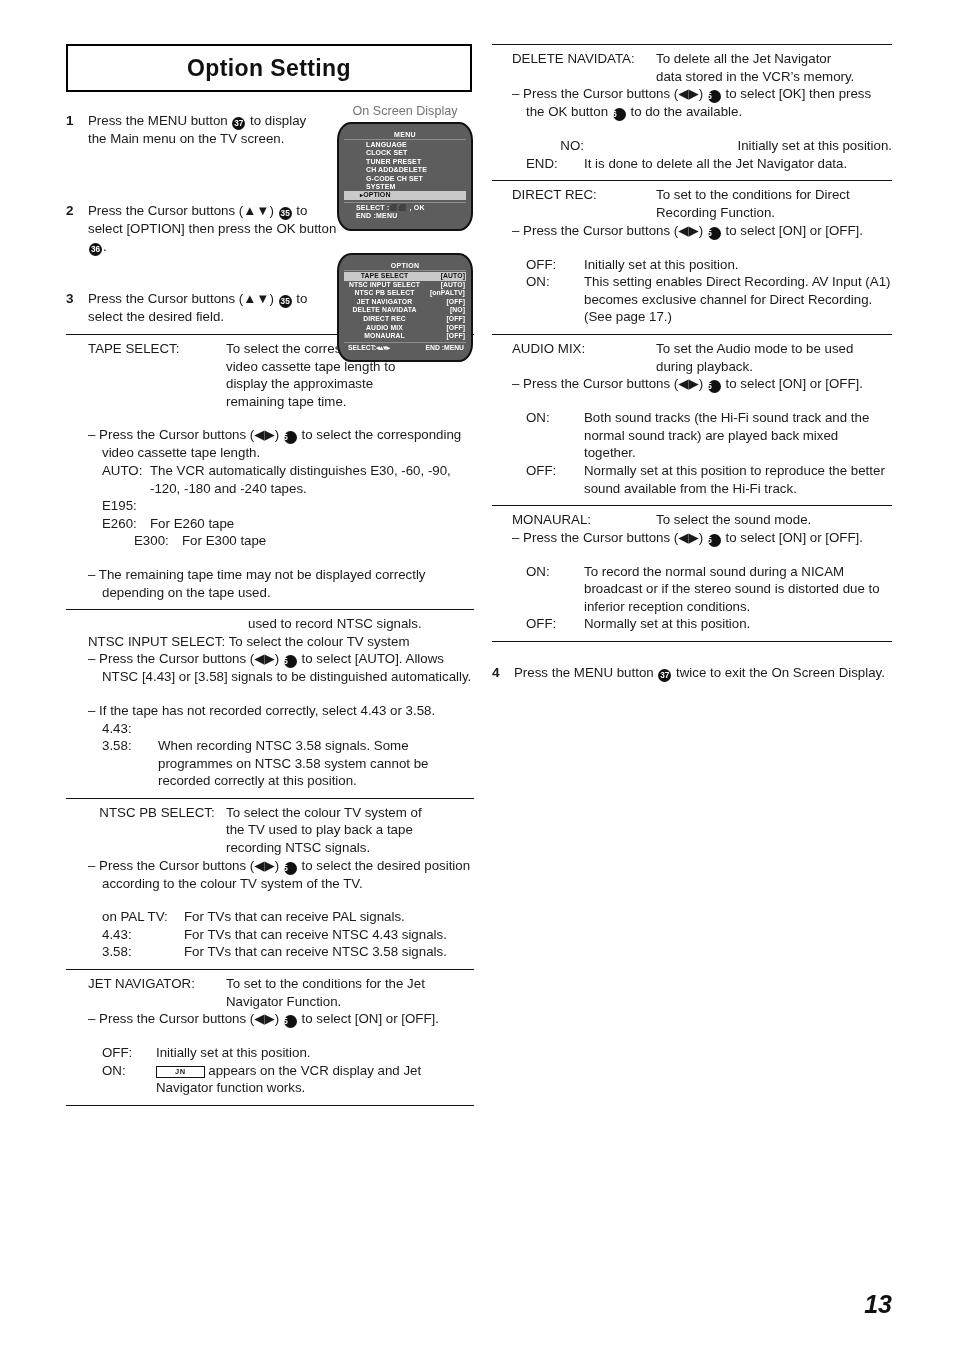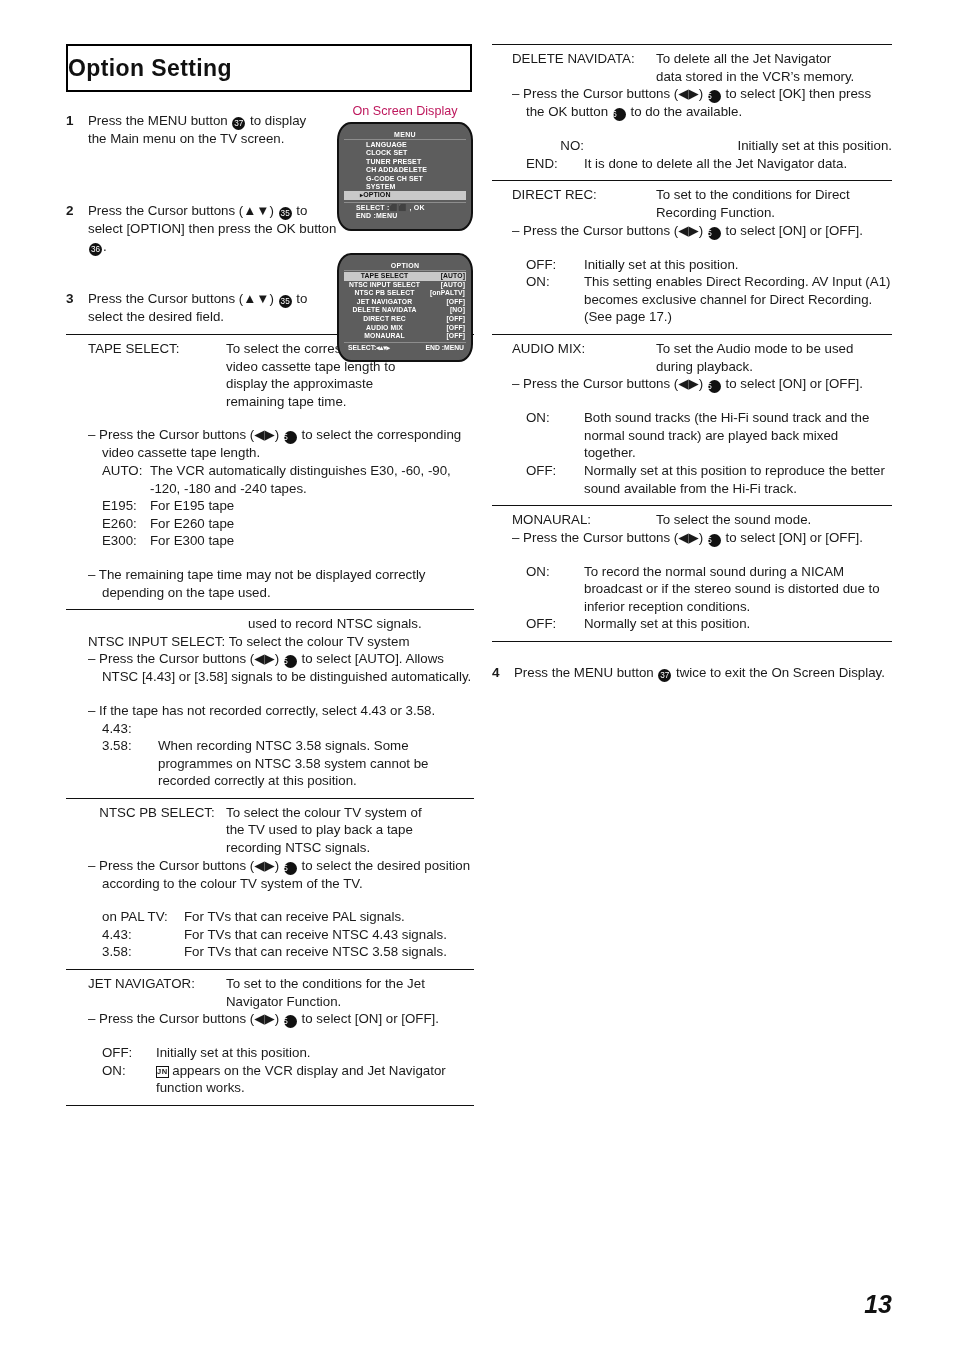--- a/index.html
+++ b/index.html
@@ -19,21 +19,21 @@
     width: 954px; height: 1349px;
     padding: 0;
   }
 
   
   .title-box {
     position: absolute;
     left: 66px; top: 44px;
     width: 406px; height: 48px;
     border: 2px solid #000;
-    display: flex; align-items: center; justify-content: flex-start;
+    display: flex; align-items: center; justify-content: center;
   }
   .title-box .title-text {
     font-size: 23px;
     font-weight: bold;
     letter-spacing: 0.4px;
     color: #111;
   }
 
   
   .col-left {
@@ -75,37 +75,37 @@
 
   
   .badge {
     display: inline-block;
     width: 13px; height: 13px;
     line-height: 13px;
     border-radius: 50%;
     background: #111;
     color: #fff;
     font-size: 8.2px;
-    font-weight: normal;
+    font-weight: bold;
     text-align: center;
     vertical-align: -1px;
     margin: 0 1px;
     font-family: "Liberation Sans", sans-serif;
   }
 
   
   .osd-wrap {
     position: absolute;
     left: 269px; top: 0;
     width: 140px;
     text-align: center;
   }
   .osd-caption {
     font-size: 12.6px;
-    color: #be185d;
+    color: #737373;
     margin-bottom: 4px;
     white-space: nowrap;
   }
   .tv {
     width: 136px;
     background: #5d5d5d;
     border: 2px solid #111;
     border-radius: 14px / 18px;
     padding: 4px 3px 7px 3px;
     position: relative;
@@ -201,21 +201,21 @@
   .two { display: flex; font-size: 13.3px; line-height: 17.6px; }
   .two .lbl { flex: 0 0 auto; }
   .two .txt { flex: 1; }
 
   .jn-icon {
     display: inline-block;
     border: 1.2px solid #111;
     font-size: 7.5px;
     font-weight: bold;
     letter-spacing: 0.5px;
-    padding: 0 0;
+    padding: 0 18px;
     line-height: 10px;
     vertical-align: 1px;
     font-family: "Liberation Sans", sans-serif;
   }
 
   
   .pagenum {
     position: absolute;
     right: 62px; bottom: 30px;
     font-size: 25px;
@@ -335,28 +335,27 @@
         </div>
       </div>
       <div style="height:16px;"></div>
       <div class="dash" style="margin-left:22px;"><span>– Press the Cursor buttons (◀▶) </span><span class="badge">35</span><span> to select the corresponding video cassette tape length.</span></div>
       <div class="defrow" style="padding-left:36px;">
         <div class="k" style="width:48px;">AUTO:</div>
         <div class="v">The VCR automatically distinguishes E30, -60, -90, -120, -180 and -240 tapes.</div>
       </div>
       <div class="defrow" style="padding-left:36px;">
         <div class="k" style="width:48px;">E195:</div>
-        <div class="v">For E195 tape</div>
       </div>
       <div class="defrow" style="padding-left:36px;">
         <div class="k" style="width:48px;">E260:</div>
         <div class="v">For E260 tape</div>
       </div>
       <div class="defrow" style="padding-left:36px;">
-        <div class="k" style="width:48px;">E300:</div>
+        <div class="k" style="width:48px;margin-left:32px;">E300:</div>
         <div class="v">For E300 tape</div>
       </div>
       <div style="height:16px;"></div>
       <div class="dash" style="margin-left:22px;">– The remaining tape time may not be displayed correctly depending on the tape used.</div>
     </div>
 
     <div class="sec">
       <div class="ln" style="padding-left:182px;">used to record NTSC signals.</div>
       <div class="ln" style="padding-left:22px;"><span>NTSC INPUT SELECT:</span> <span>To select the colour TV system</span></div>
       <div class="dash" style="margin-left:22px;"><span>– Press the Cursor buttons (◀▶) </span><span class="badge">35</span><span> to select [AUTO]. Allows NTSC [4.43] or [3.58] signals to be distinguished automatically.</span></div>

